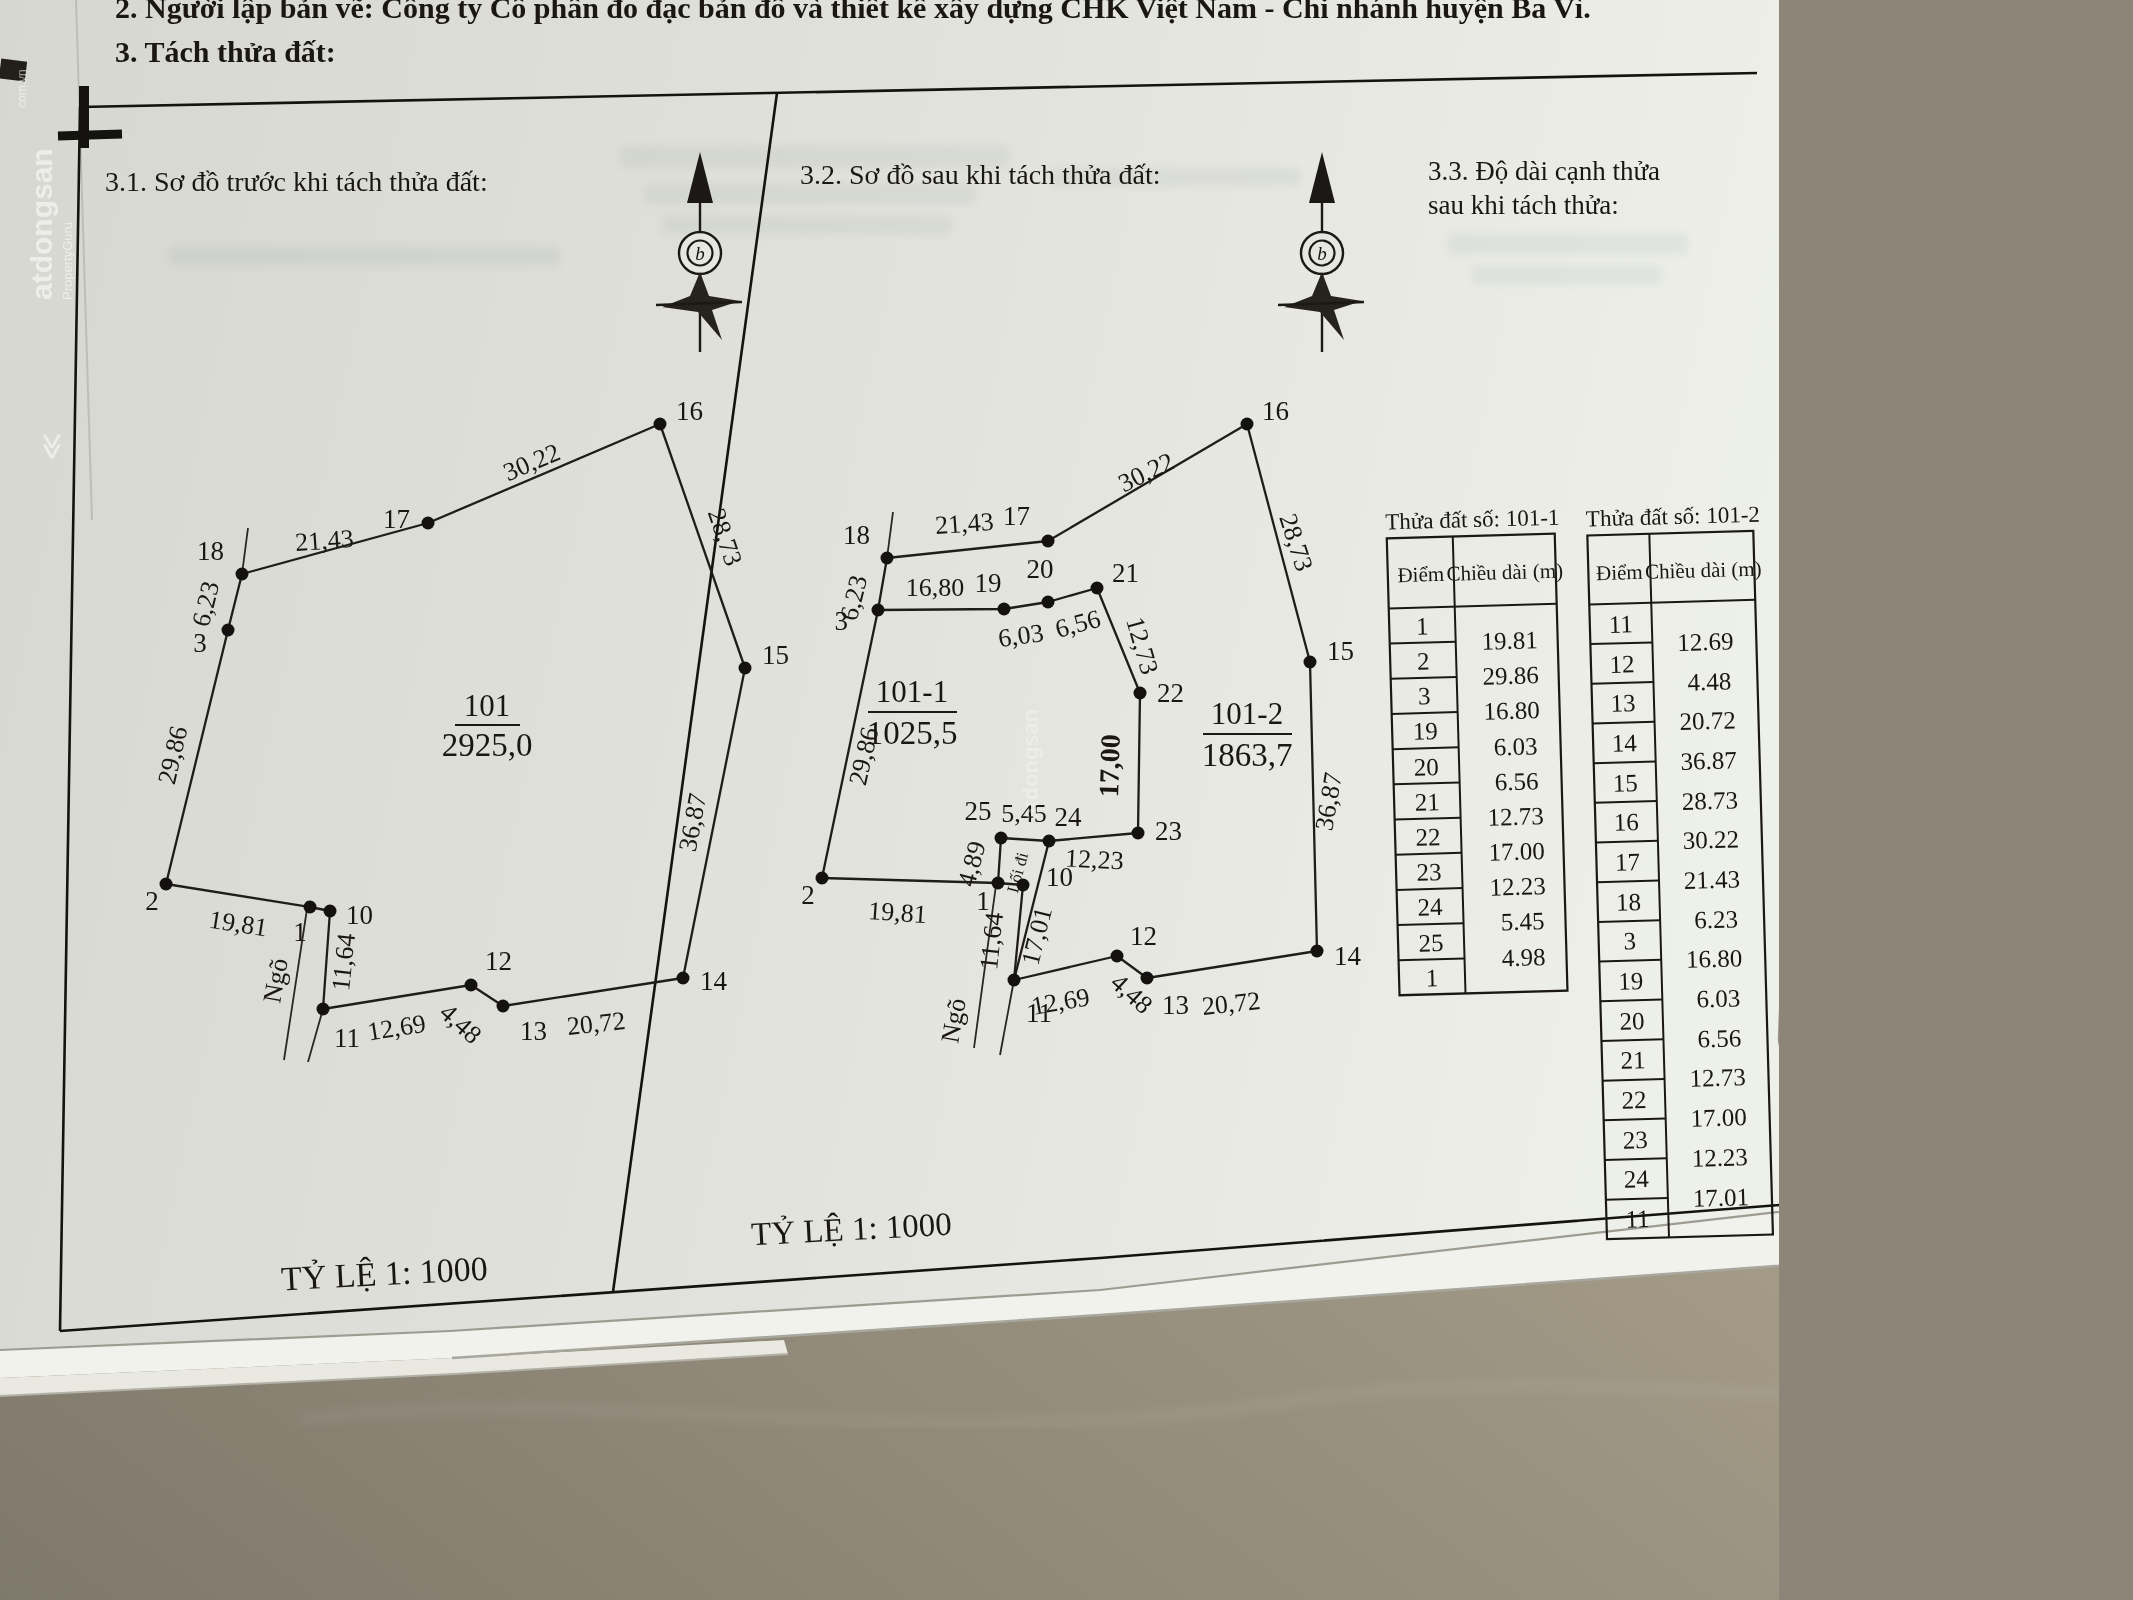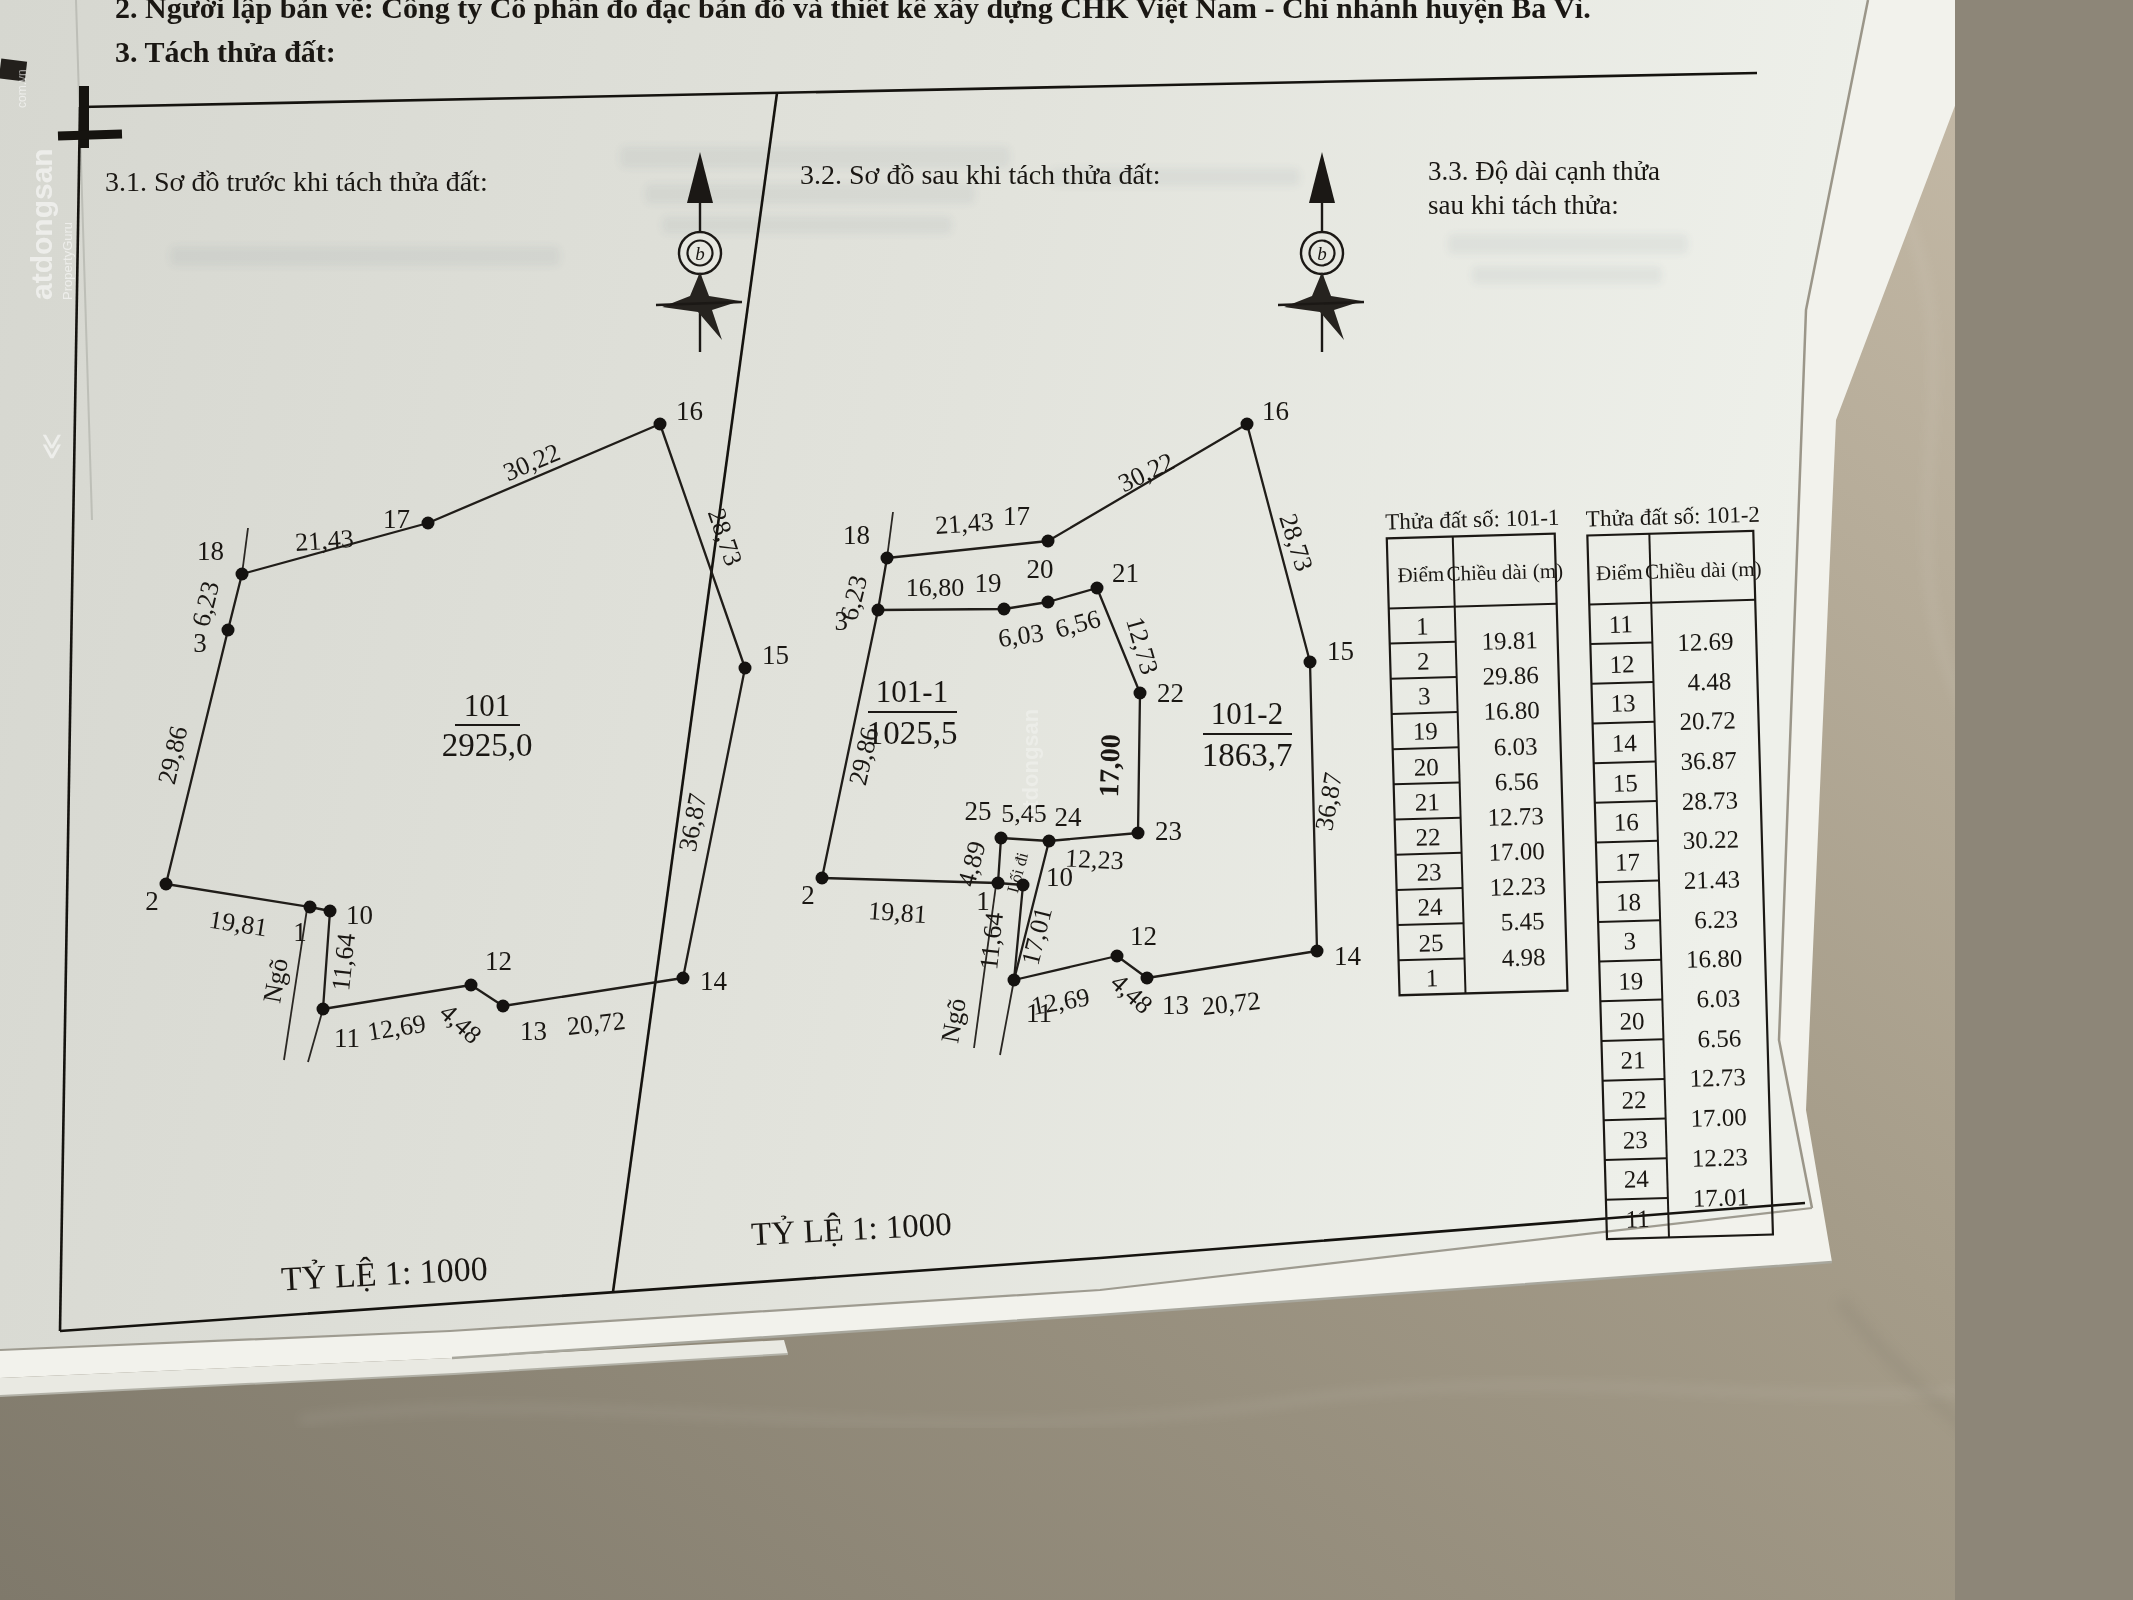--- a/index.html
+++ b/index.html
@@ -1,16 +1,16 @@
 <!DOCTYPE html>
 <html><head>
 <meta charset="utf-8">
 <style>
   html,body{margin:0;padding:0;background:#8d8678;}
-  .stage{position:relative;width:1955px;height:1600px;overflow:hidden;}
+  .stage{position:relative;width:1779px;height:1600px;overflow:hidden;}
   svg{display:block}
   .t{font-family:"Liberation Serif","DejaVu Serif",serif;fill:#1a1713;}
   .bold{font-weight:bold;}
   .it{font-style:italic;}
   .f17{font-size:17px}.f19{font-size:19px}.f21{font-size:21px}.f23{font-size:23px}
   .f25{font-size:25px}.f26{font-size:26px}.f27{font-size:27px}.f28{font-size:28px}
   .f30{font-size:30px}.f31{font-size:31px}.f33{font-size:33px}.f34{font-size:34px}
   .ln{stroke:#201d19;stroke-width:2.3;fill:none;stroke-linecap:round;stroke-linejoin:round}
   .ln-thin{stroke:#2a2723;stroke-width:1.8;fill:none}
   .frame{stroke:#15130f;stroke-width:2.6;fill:none}

